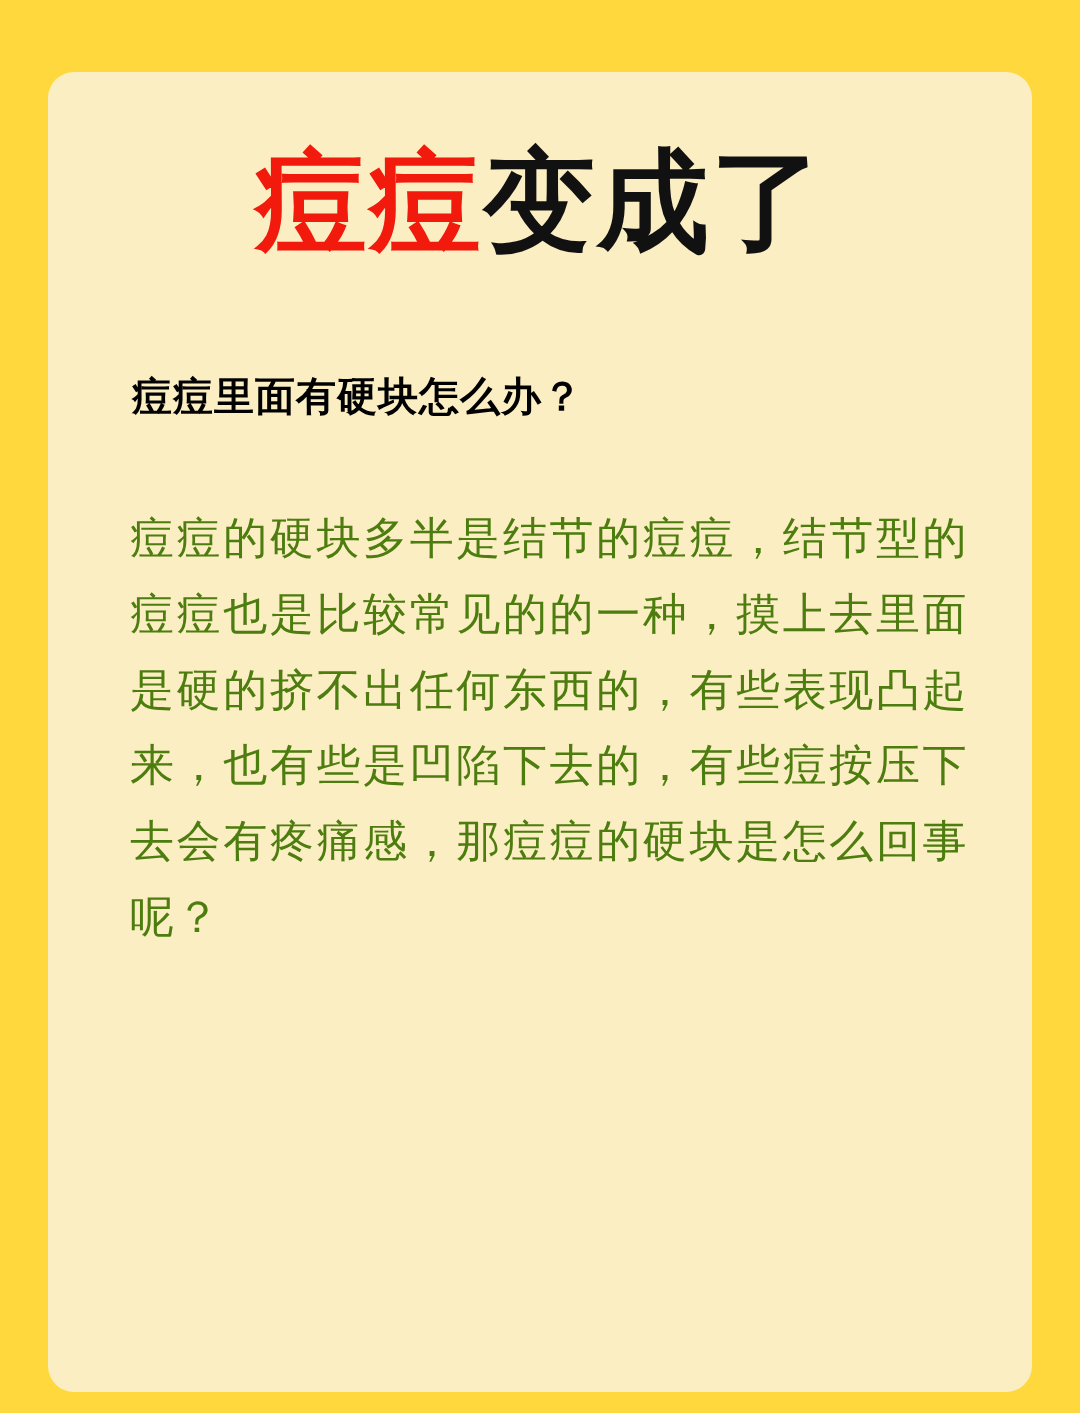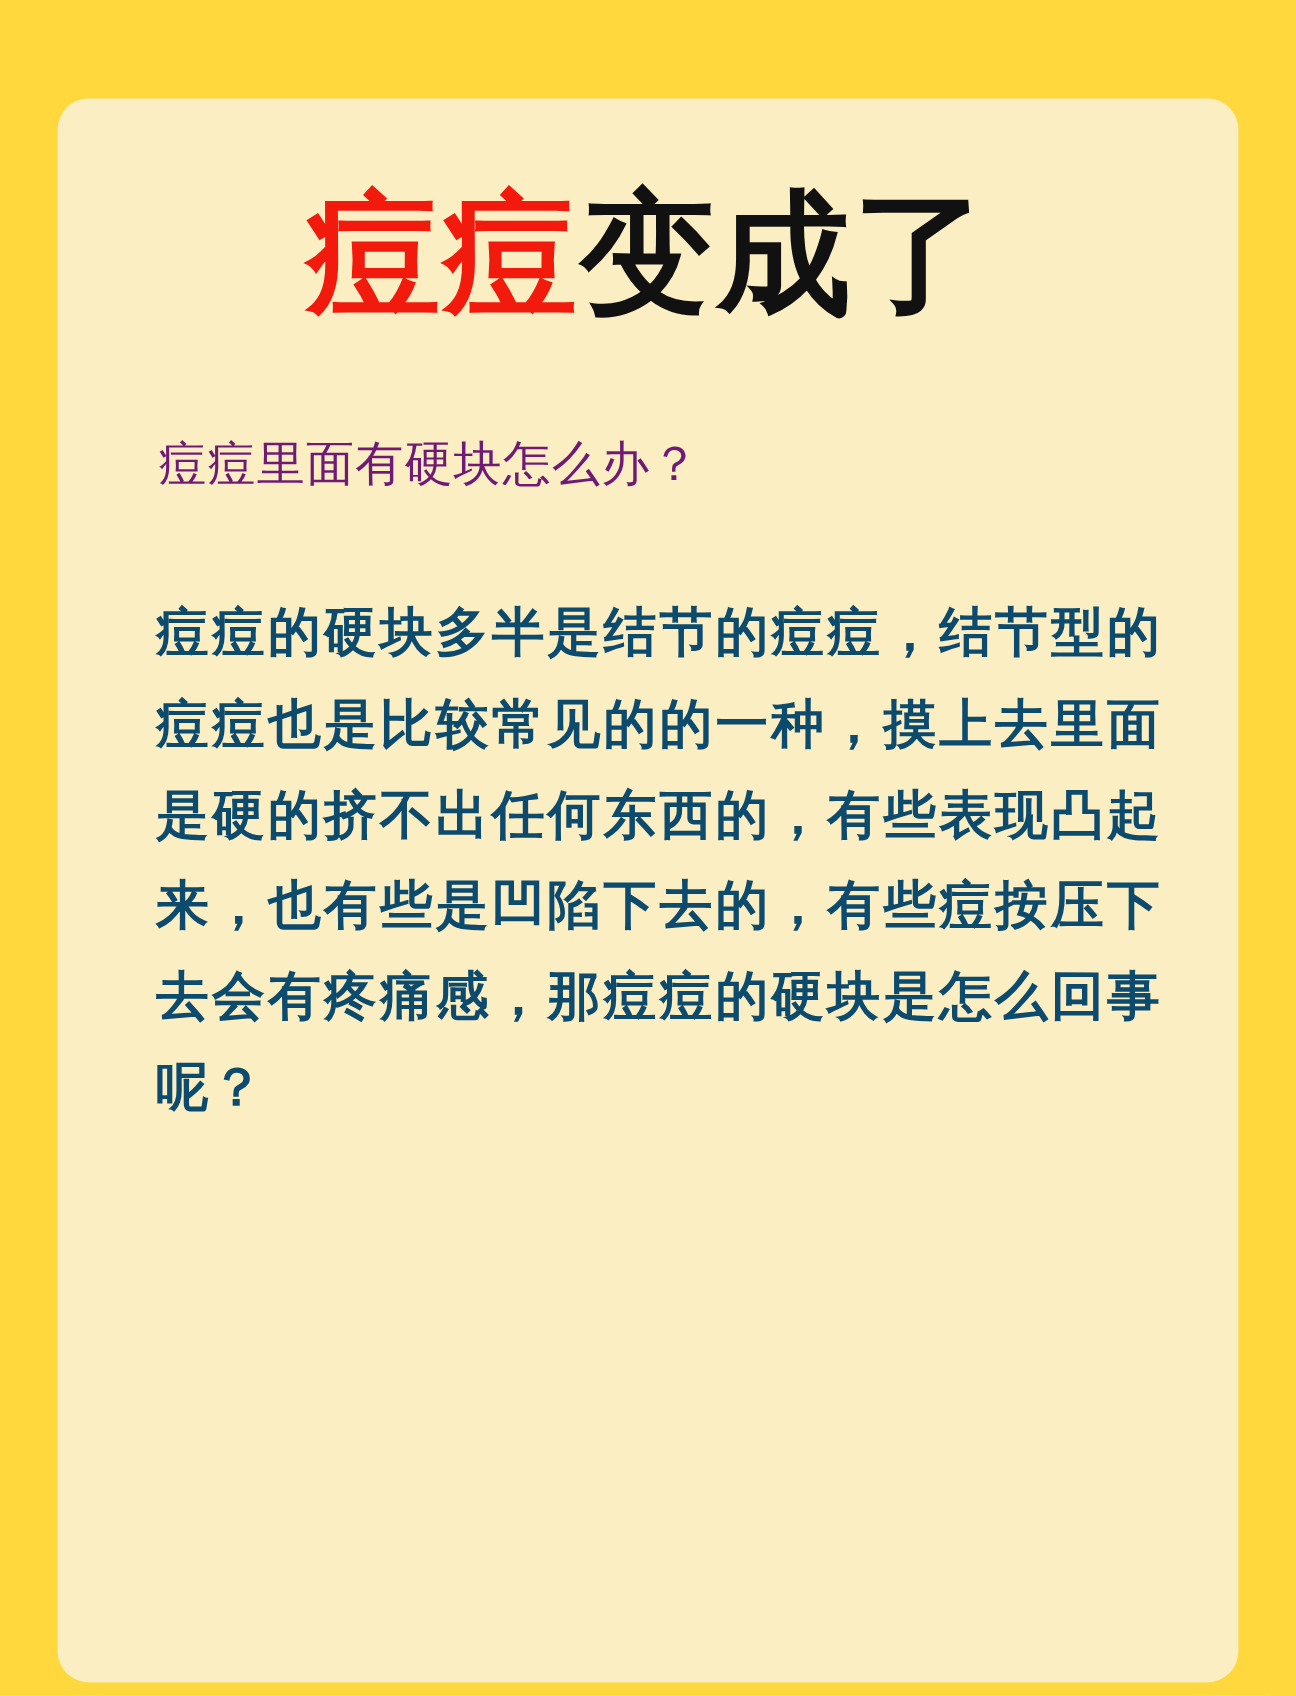--- a/index.html
+++ b/index.html
@@ -9,21 +9,21 @@
   body {
     width: 1080px;
     height: 1413px;
     background: #ffd83d;
     font-family: "Liberation Sans", sans-serif;
     overflow: hidden;
   }
   .poster {
     position: absolute;
     left: 48px;
-    top: 82px;
+    top: 72px;
     width: 984px;
     height: 1320px;
     background: #faeec2;
     border-radius: 26px;
     box-sizing: border-box;
     padding: 40px 56px 0 56px;
   }
   .headline {
     text-align: center;
     font-weight: bold;
@@ -34,32 +34,32 @@
     margin: 0;
     padding-top: 14px;
   }
   .headline .accent {
     color: #f11a0c;
   }
   .headline-line2 {
     margin-top: -6px;
   }
   .subhead {
-    margin-top: 72px;
+    margin-top: 92px;
     font-size: 40px;
-    font-weight: normal;
-    color: #701a75;
+    font-weight: bold;
+    color: #000000;
     letter-spacing: 1px;
     padding-left: 28px;
   }
   .bodytext {
     margin-top: 76px;
     font-size: 44px;
-    font-weight: bold;
-    color: #0c4a6e;
+    font-weight: normal;
+    color: #4d7c0f;
     line-height: 1.72;
     letter-spacing: 1.5px;
     padding-left: 26px;
     padding-right: 8px;
     text-align: justify;
     text-justify: inter-character;
   }
 </style>
 </head>
 <body>

